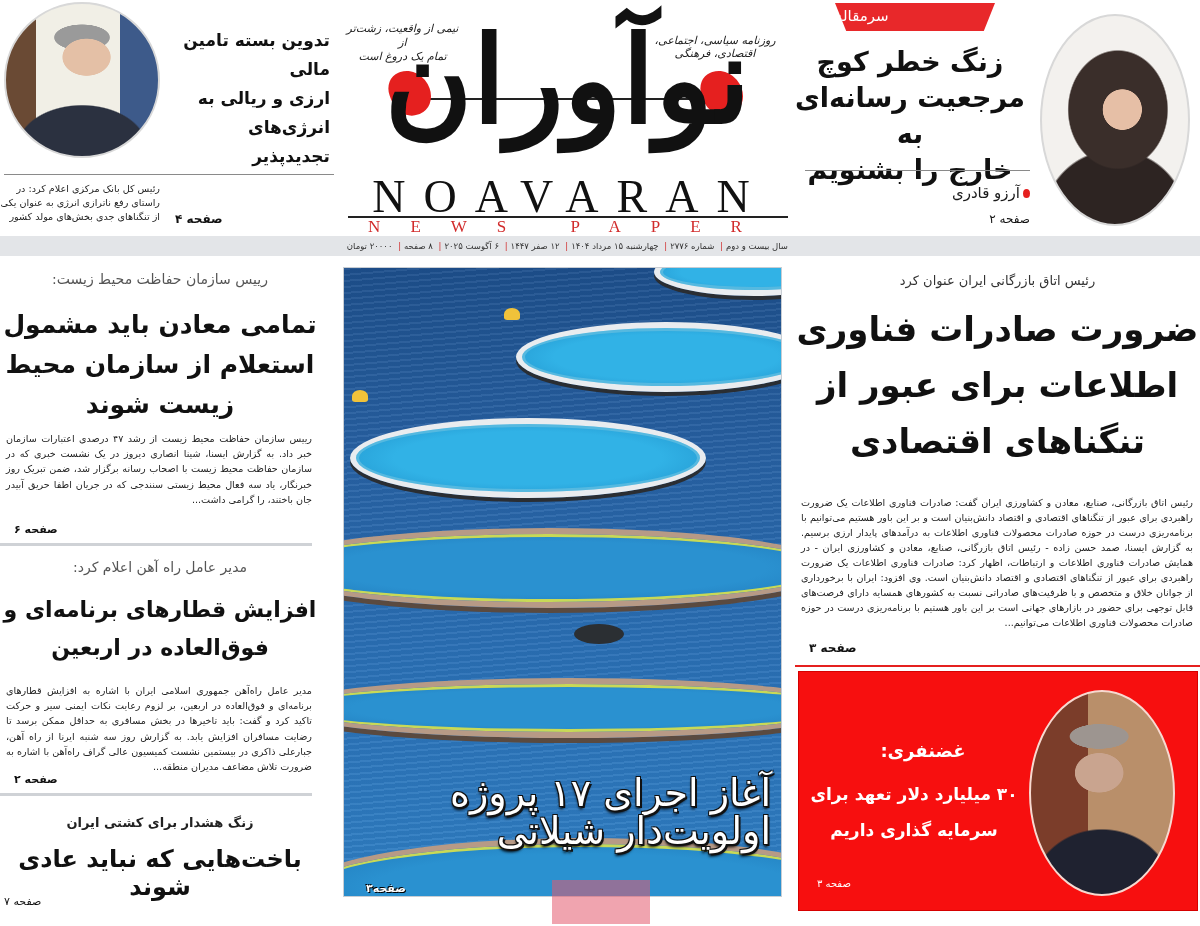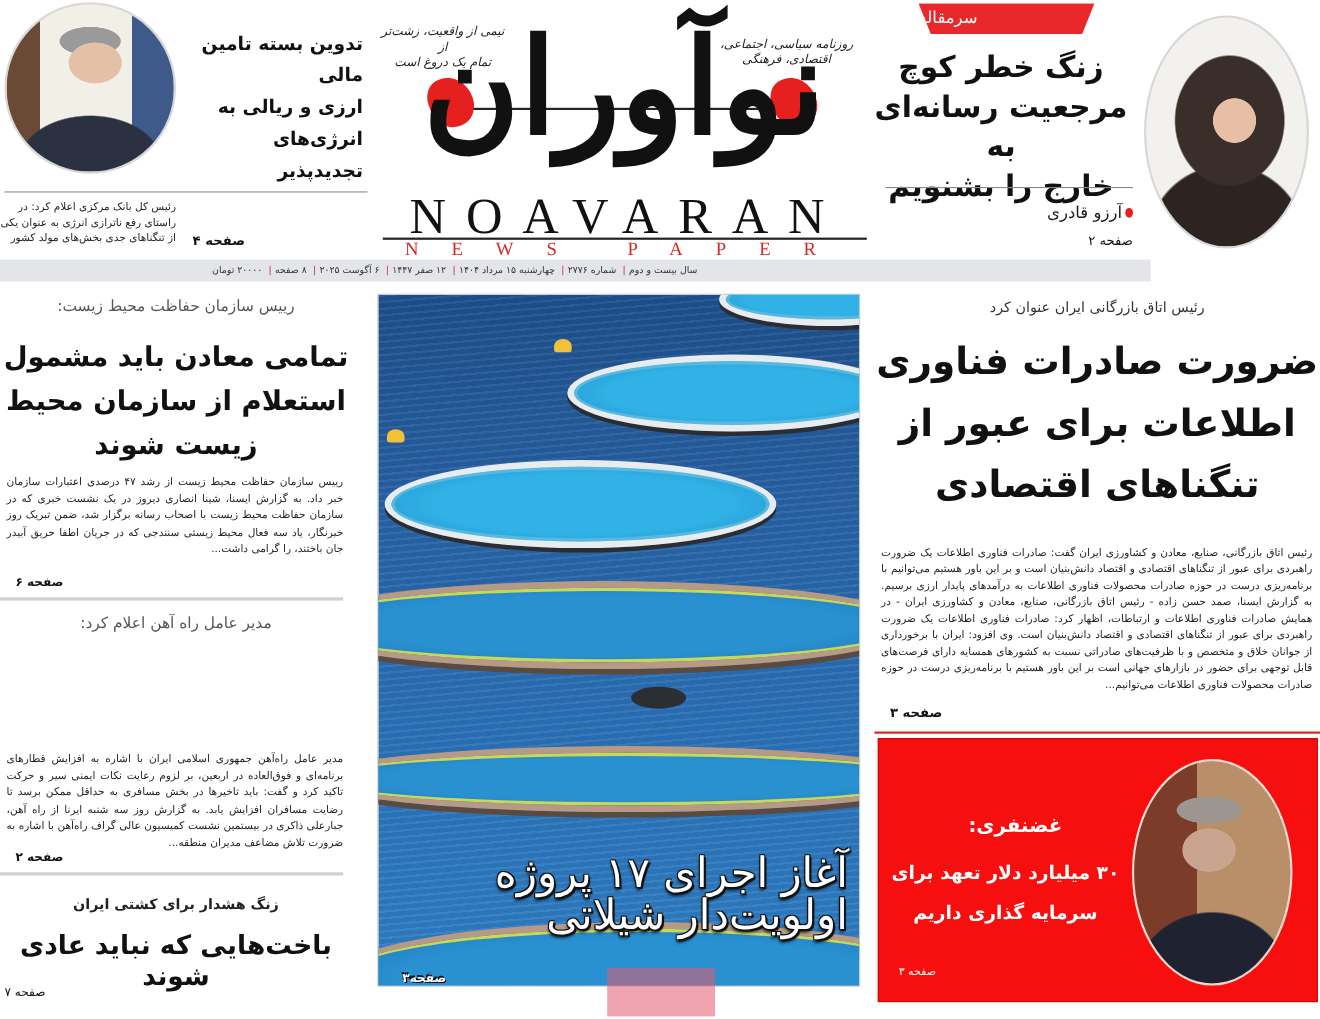--- a/index.html
+++ b/index.html
@@ -121,21 +121,21 @@
     <div>خارج را بشنویم</div>
   </div>
   <div class="abs rule" style="left:805px;top:170px;width:225px;"></div>
   <div class="abs" style="left:900px;top:184px;width:130px;text-align:right;font-size:15px;">
     <span style="display:inline-block;width:7px;height:9px;background:#e5201f;border-radius:50%;margin-left:3px;"></span><span>آرزو قادری</span>
   </div>
   <div class="abs page-ref" style="left:960px;top:212px;font-weight:normal;font-size:12px;width:70px;text-align:right;">صفحه ۲</div>
   <div class="abs photo-oval person-bg-2" style="left:1040px;top:14px;width:150px;height:212px;"></div>
 </div>
 
-<div class="abs infobar" style="left:0;top:236px;width:1046px;">
+<div class="abs infobar" style="left:0;top:236px;width:1200px;">
   <div class="abs infobar-text" style="right:412px;top:0;">
     <span>سال بیست و دوم</span><span class="sep">|</span>
     <span>شماره ۲۷۷۶</span><span class="sep">|</span>
     <span>چهارشنبه ۱۵ مرداد ۱۴۰۴</span><span class="sep">|</span>
     <span>۱۲ صفر ۱۴۴۷</span><span class="sep">|</span>
     <span>۶ آگوست ۲۰۲۵</span><span class="sep">|</span>
     <span>۸ صفحه</span><span class="sep">|</span>
     <span>۲۰۰۰۰ تومان</span>
   </div>
 </div>
@@ -146,20 +146,24 @@
   <div class="abs hd-bold" style="left:0;top:40px;width:320px;font-size:25px;line-height:40px;text-align:center;">
     <div>تمامی معادن باید مشمول</div>
     <div>استعلام از سازمان محیط</div>
     <div>زیست شوند</div>
   </div>
   <div class="abs body-text" style="left:6px;top:166px;width:306px;">رییس سازمان حفاظت محیط زیست از رشد ۴۷ درصدی اعتبارات سازمان خبر داد. به گزارش ایسنا، شینا انصاری دیروز در یک نشست خبری که در سازمان حفاظت محیط زیست با اصحاب رسانه برگزار شد، ضمن تبریک روز خبرنگار، یاد سه فعال محیط زیستی سنندجی که در جریان اطفا حریق آبیدر جان باختند، را گرامی داشت...</div>
   <div class="abs page-ref" style="left:14px;top:258px;">صفحه ۶</div>
   <div class="abs col-rule" style="left:0;top:278px;width:312px;"></div>
 
   <div class="abs kicker" style="left:0;top:294px;width:320px;font-size:14px;">مدیر عامل راه آهن اعلام کرد:</div>
+  <div class="abs hd-bold" style="left:0;top:326px;width:320px;font-size:22px;line-height:38px;text-align:center;">
+    <div>افزایش قطارهای برنامه‌ای و</div>
+    <div>فوق‌العاده در اربعین</div>
+  </div>
   <div class="abs body-text" style="left:6px;top:418px;width:306px;">مدیر عامل راه‌آهن جمهوری اسلامی ایران با اشاره به افزایش قطارهای برنامه‌ای و فوق‌العاده در اربعین، بر لزوم رعایت نکات ایمنی سیر و حرکت تاکید کرد و گفت: باید تاخیرها در بخش مسافری به حداقل ممکن برسد تا رضایت مسافران افزایش یابد. به گزارش روز سه شنبه ایرنا از راه آهن، جبارعلی ذاکری در بیستمین نشست کمیسیون عالی گراف راه‌آهن با اشاره به ضرورت تلاش مضاعف مدیران منطقه...</div>
   <div class="abs page-ref" style="left:14px;top:508px;">صفحه ۲</div>
   <div class="abs col-rule" style="left:0;top:528px;width:312px;"></div>
 
   <div class="abs kicker" style="left:0;top:550px;width:320px;font-size:13px;color:#222;font-weight:bold;">زنگ هشدار برای کشتی ایران</div>
   <div class="abs hd-bold" style="left:0;top:580px;width:320px;font-size:24px;text-align:center;">باخت‌هایی که نباید عادی شوند</div>
   <div class="abs page-ref" style="left:4px;top:630px;font-weight:normal;">صفحه ۷</div>
 </div>
 
 <div class="abs sea" style="left:343px;top:267px;width:439px;height:630px;overflow:hidden;">

